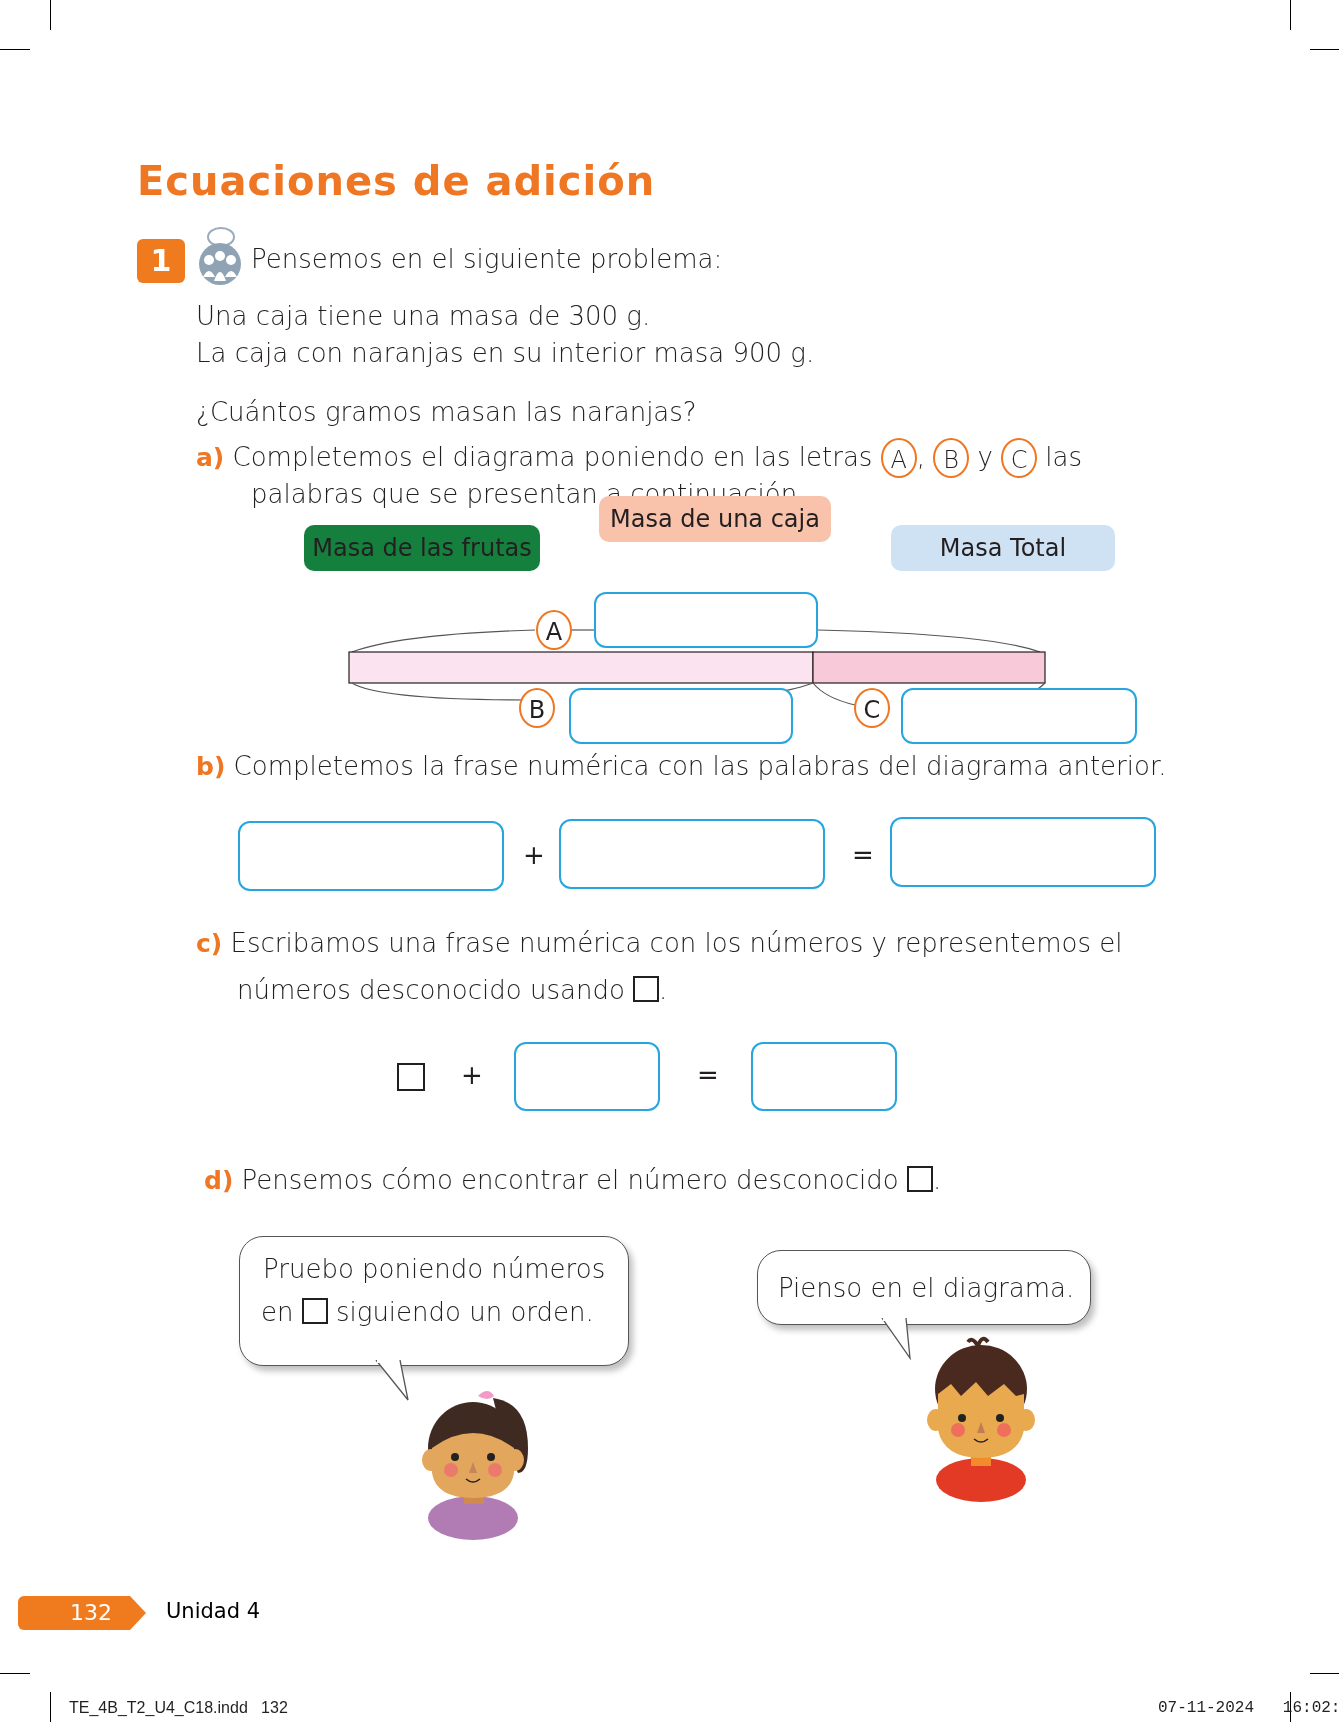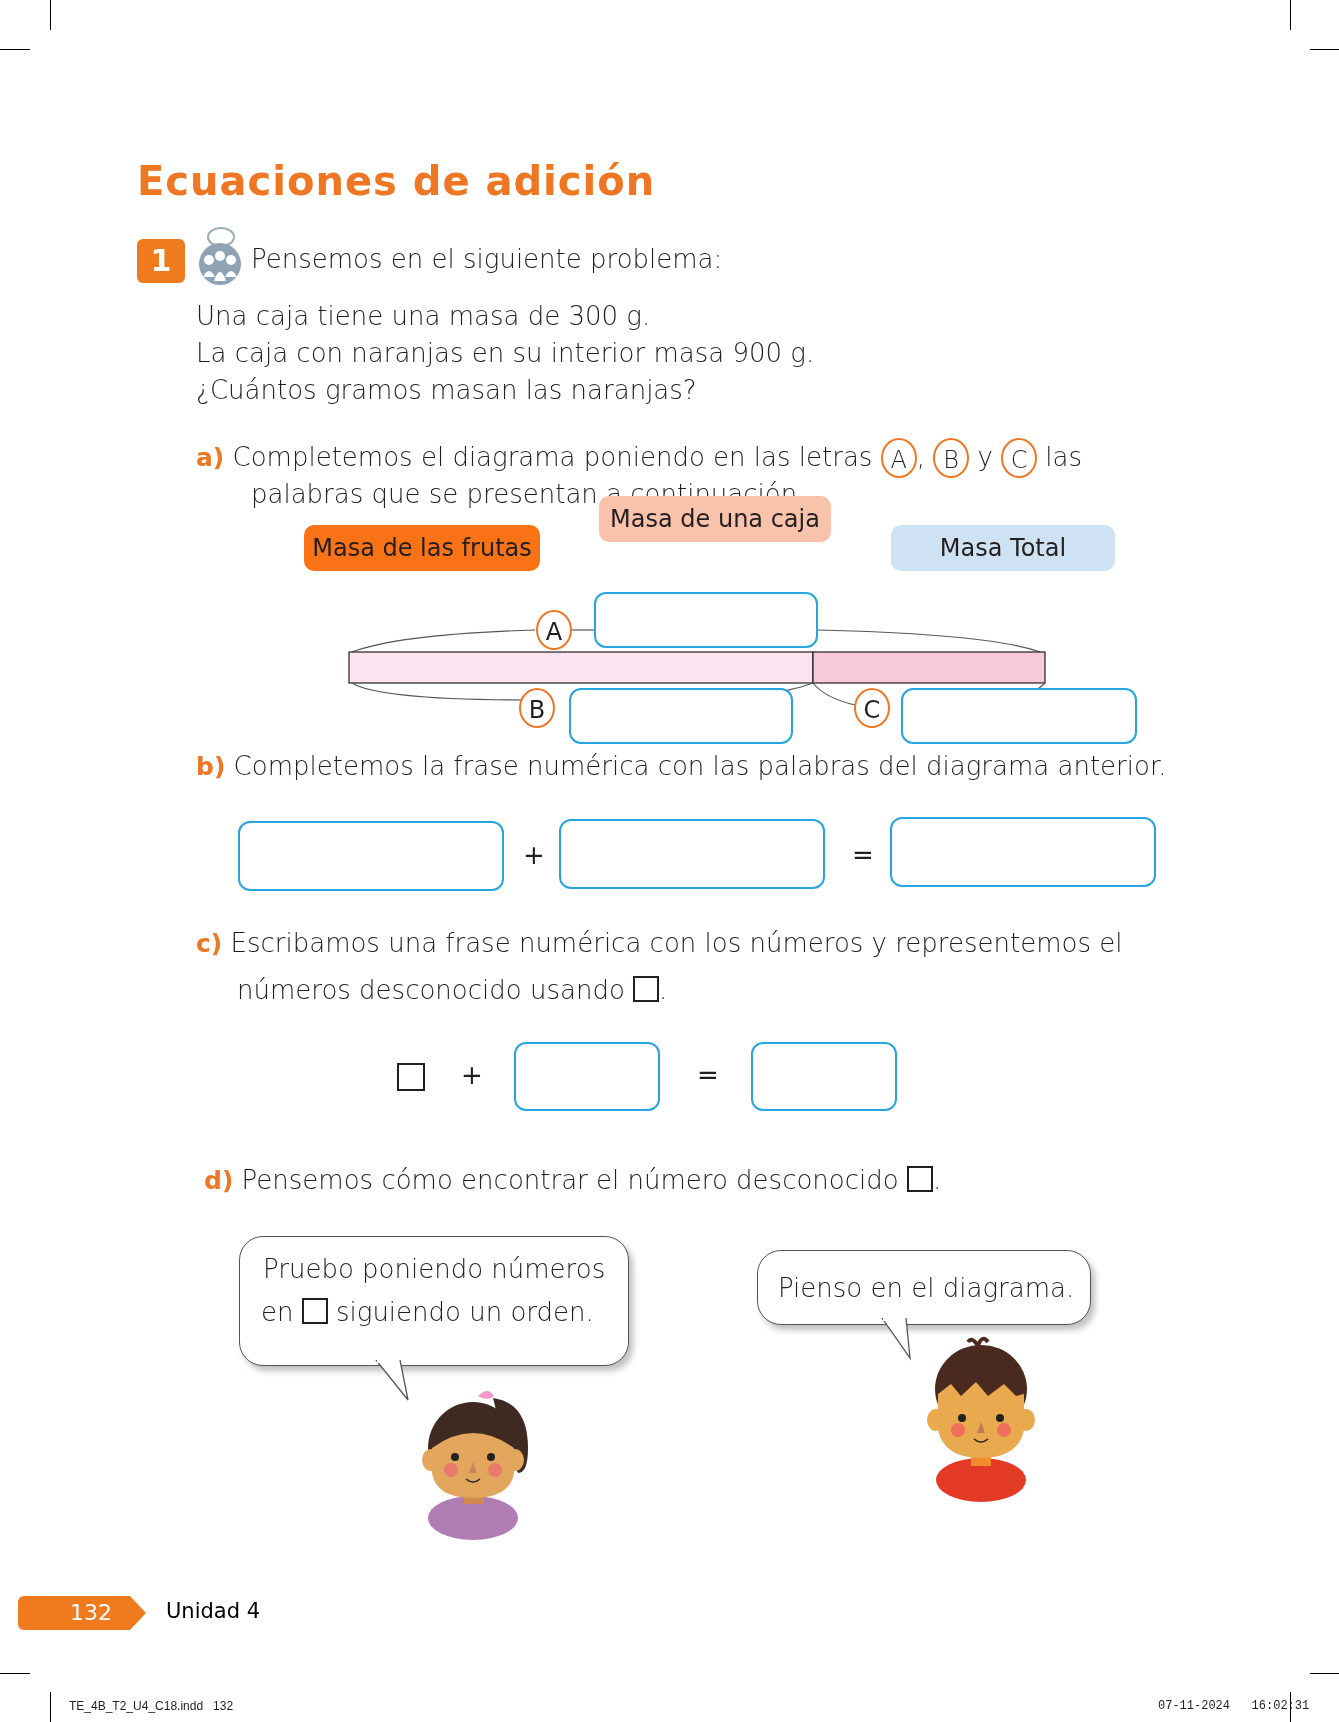--- a/index.html
+++ b/index.html
@@ -12,21 +12,21 @@
   .text { font-size:26px; color:#231f20; white-space:nowrap; font-weight:300; }
   .label-letter { font-weight:bold; color:#ef7622; font-size:25px; }
   .circle-letter { display:inline-block; width:36px; height:40px; border:2px solid #ef7622; border-radius:50%; text-align:center; line-height:40px; font-size:24px; vertical-align:middle; box-sizing:border-box; background:#fff; }
   .chip { position:absolute; height:46px; border-radius:10px; font-size:24px; text-align:center; line-height:46px; }
   .box { position:absolute; border:2px solid #26a5df; border-radius:12px; box-sizing:border-box; background:#fff; }
   .sq { display:inline-block; width:26px; height:26px; border:2px solid #231f20; box-sizing:border-box; vertical-align:-3px; background:#fff; }
   .op { position:absolute; font-size:26px; }
   .bubble { position:absolute; background:#fff; border:1.5px solid #555; border-radius:24px; box-shadow:4px 5px 6px rgba(0,0,0,0.25); box-sizing:border-box; }
   .footer-tab { left:18px; top:1596px; width:112px; height:34px; background:#f07a1e; border-radius:6px 0 0 6px; color:#fff; font-size:22px; line-height:34px; text-align:right; padding-right:18px; box-sizing:border-box; }
   .footer-arrow { left:130px; top:1596px; width:0; height:0; border-top:17px solid transparent; border-bottom:17px solid transparent; border-left:16px solid #f07a1e; }
-  .slug { font-family:"Liberation Sans", sans-serif; font-size:12px; color:#231f20; }
+  .slug { font-family:"Liberation Sans", sans-serif; font-size:16px; color:#231f20; }
 </style>
 </head>
 <body>
 
 <div class="crop" style="left:50px;top:0;width:1px;height:30px;"></div>
 <div class="crop" style="left:1290px;top:0;width:1px;height:30px;"></div>
 <div class="crop" style="left:0;top:49px;width:30px;height:1px;"></div>
 <div class="crop" style="left:1310px;top:49px;width:29px;height:1px;"></div>
 <div class="crop" style="left:0;top:1673px;width:30px;height:1px;"></div>
 <div class="crop" style="left:1310px;top:1673px;width:29px;height:1px;"></div>
@@ -45,34 +45,34 @@
     <circle cx="36" cy="33" r="5" fill="#fff"></circle>
     <path d="M8 50 Q14 38 20 50 Z" fill="#fff"></path>
     <path d="M19 54 Q25 36 31 54 Z" fill="#fff"></path>
     <path d="M30 50 Q36 38 42 50 Z" fill="#fff"></path>
   </svg>
 </div>
 <div class="abs text" style="left:251px;top:244px;">Pensemos en el siguiente problema:</div>
 
 <div class="abs text" style="left:196px;top:301px;">Una caja tiene una masa de 300 g.</div>
 <div class="abs text" style="left:196px;top:338px;">La caja con naranjas en su interior masa 900 g.</div>
-<div class="abs text" style="left:196px;top:375px;">¿Cuántos gramos masan las naranjas?</div>
+<div class="abs text" style="left:196px;top:397px;">¿Cuántos gramos masan las naranjas?</div>
 
 <div class="abs text" style="left:196px;top:438px;">
   <span class="label-letter">a)</span>
   <span>Completemos el diagrama poniendo en las letras</span>
   <span class="circle-letter">A</span><span>,</span>
   <span class="circle-letter">B</span>
   <span>y</span>
   <span class="circle-letter">C</span>
   <span>las</span>
 </div>
 <div class="abs text" style="left:251px;top:479px;">palabras que se presentan a continuación.</div>
 
-<div class="chip" style="left:304px;top:525px;width:236px;background:#f97316;">Masa de las frutas</div>
+<div class="chip" style="left:304px;top:525px;width:236px;background:#15803d;">Masa de las frutas</div>
 <div class="chip" style="left:599px;top:496px;width:232px;background:#f9c2ab;">Masa de una caja</div>
 <div class="chip" style="left:891px;top:525px;width:224px;background:#cfe2f3;">Masa Total</div>
 
 <div class="abs" style="left:340px;top:590px;width:810px;height:160px;">
   <svg width="810" height="160" viewBox="0 0 810 160" style="position:absolute;left:0;top:0;">
 
     <path d="M12 62 Q60 44 195 40" fill="none" stroke="#555" stroke-width="1.2"></path>
     <path d="M478 40 Q650 44 700 62" fill="none" stroke="#555" stroke-width="1.2"></path>
     <line x1="232" y1="40" x2="254" y2="40" stroke="#555" stroke-width="1.2"></line>
 

